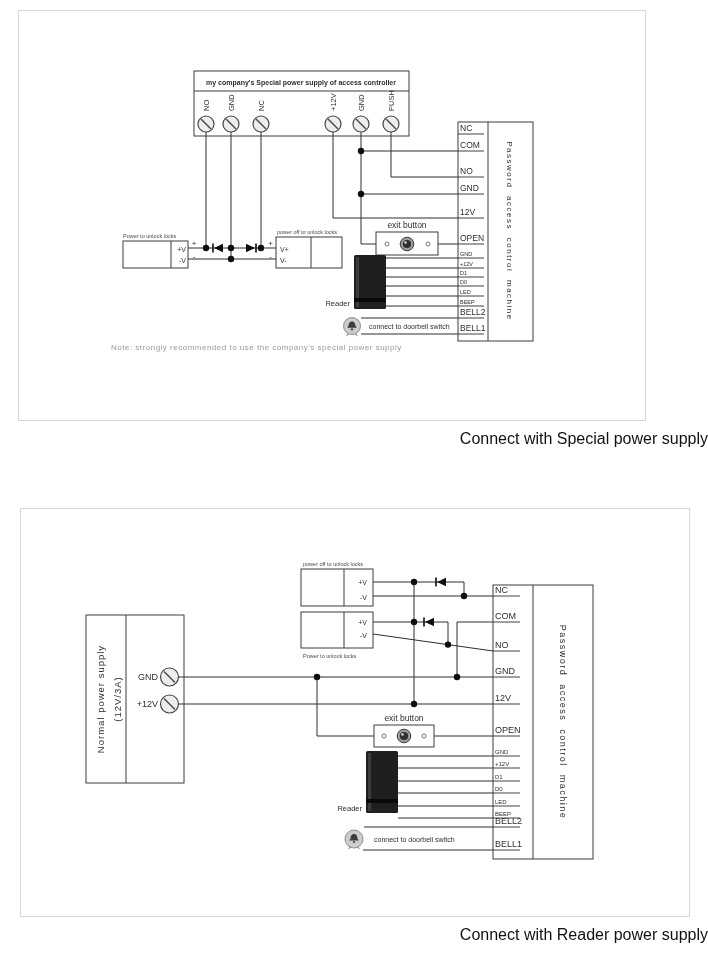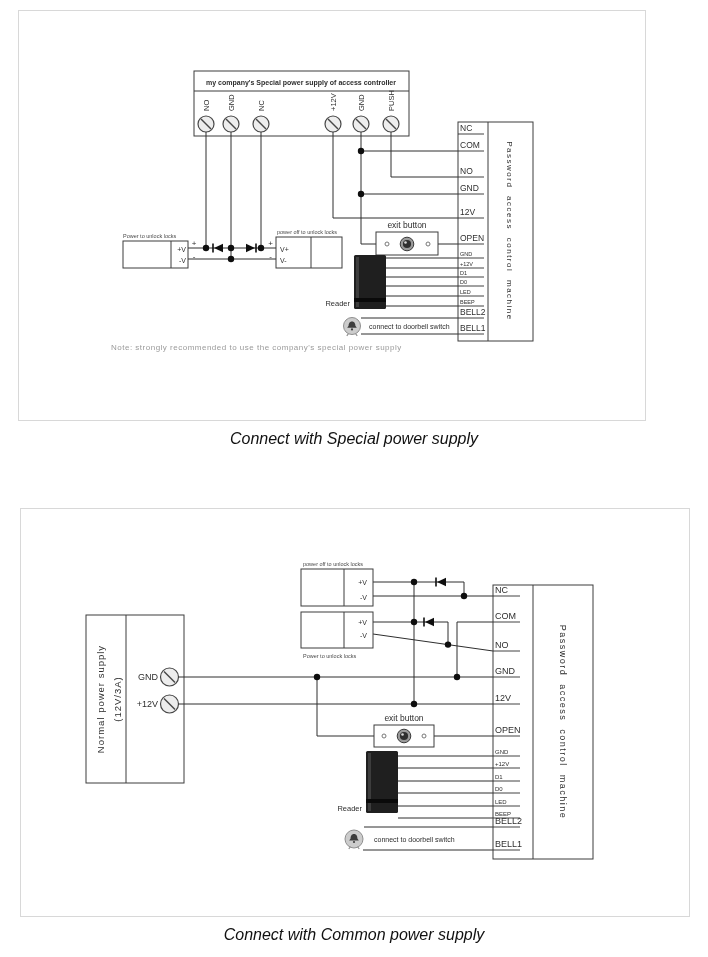--- a/index.html
+++ b/index.html
@@ -1,22 +1,22 @@
 <!DOCTYPE html>
 <html><head>
 <meta charset="utf-8">
 <style>
   html,body{margin:0;padding:0;background:#fff;}
   #page{position:relative;width:708px;height:957px;background:#fff;overflow:hidden;
         font-family:"Liberation Sans",sans-serif;}
   .panel{position:absolute;background:#fff;border:1px solid #d8d8d8;}
   #panel1{left:18px;top:10px;width:626px;height:409px;}
   #panel2{left:20px;top:508px;width:668px;height:407px;}
-  .caption{position:absolute;left:0;width:708px;text-align:center;
-           font-size:16px;color:#111;font-style:italic;}
+  .caption{position:absolute;left:0;width:708px;text-align:right;
+           font-size:16px;color:#111;}
   #cap1{top:430px;}
   #cap2{top:926px;}
   svg{display:block;}
   svg text{font-family:"Liberation Sans",sans-serif;fill:#2e2e2e;}
   .wire{stroke:#2e2e2e;stroke-width:1;fill:none;}
   .boxline{stroke:#3c3c3c;stroke-width:1;fill:#fff;}
   .divider{stroke:#3c3c3c;stroke-width:1;}
   .dot{fill:#0e0e0e;}
   .diode{fill:#0e0e0e;}
   .diodebar{stroke:#0e0e0e;stroke-width:1.6;}
@@ -336,15 +336,15 @@
           <text class="t-small2" x="494" y="789.5">D0</text>
           <text class="t-small2" x="494" y="802.5">LED</text>
           <text class="t-small2" x="494" y="814.5">BEEP</text>
           <text class="t-big2" x="494" y="823">BELL2</text>
           <text class="t-big2" x="494" y="846">BELL1</text>
         </g>
       </g>
     </svg>
   </div>
 
-  <div id="cap2" class="caption">Connect with Common power supply</div>
+  <div id="cap2" class="caption">Connect with Reader power supply</div>
 
 </div>
 
 </body></html>

